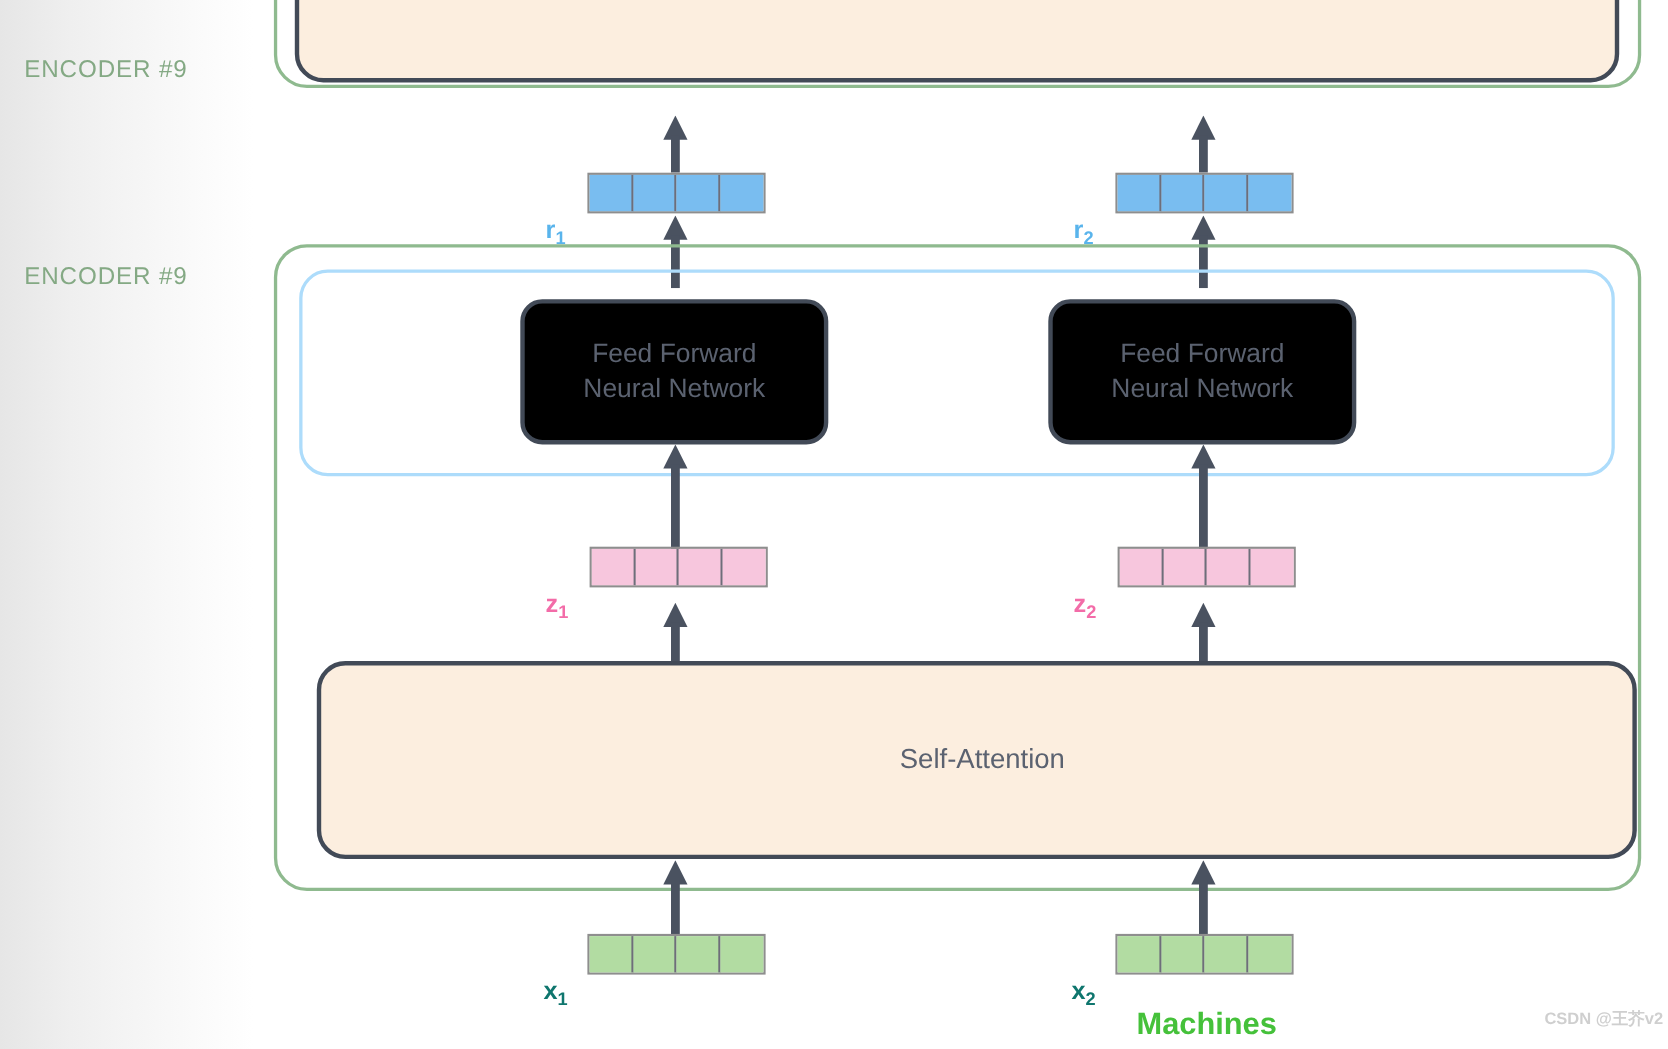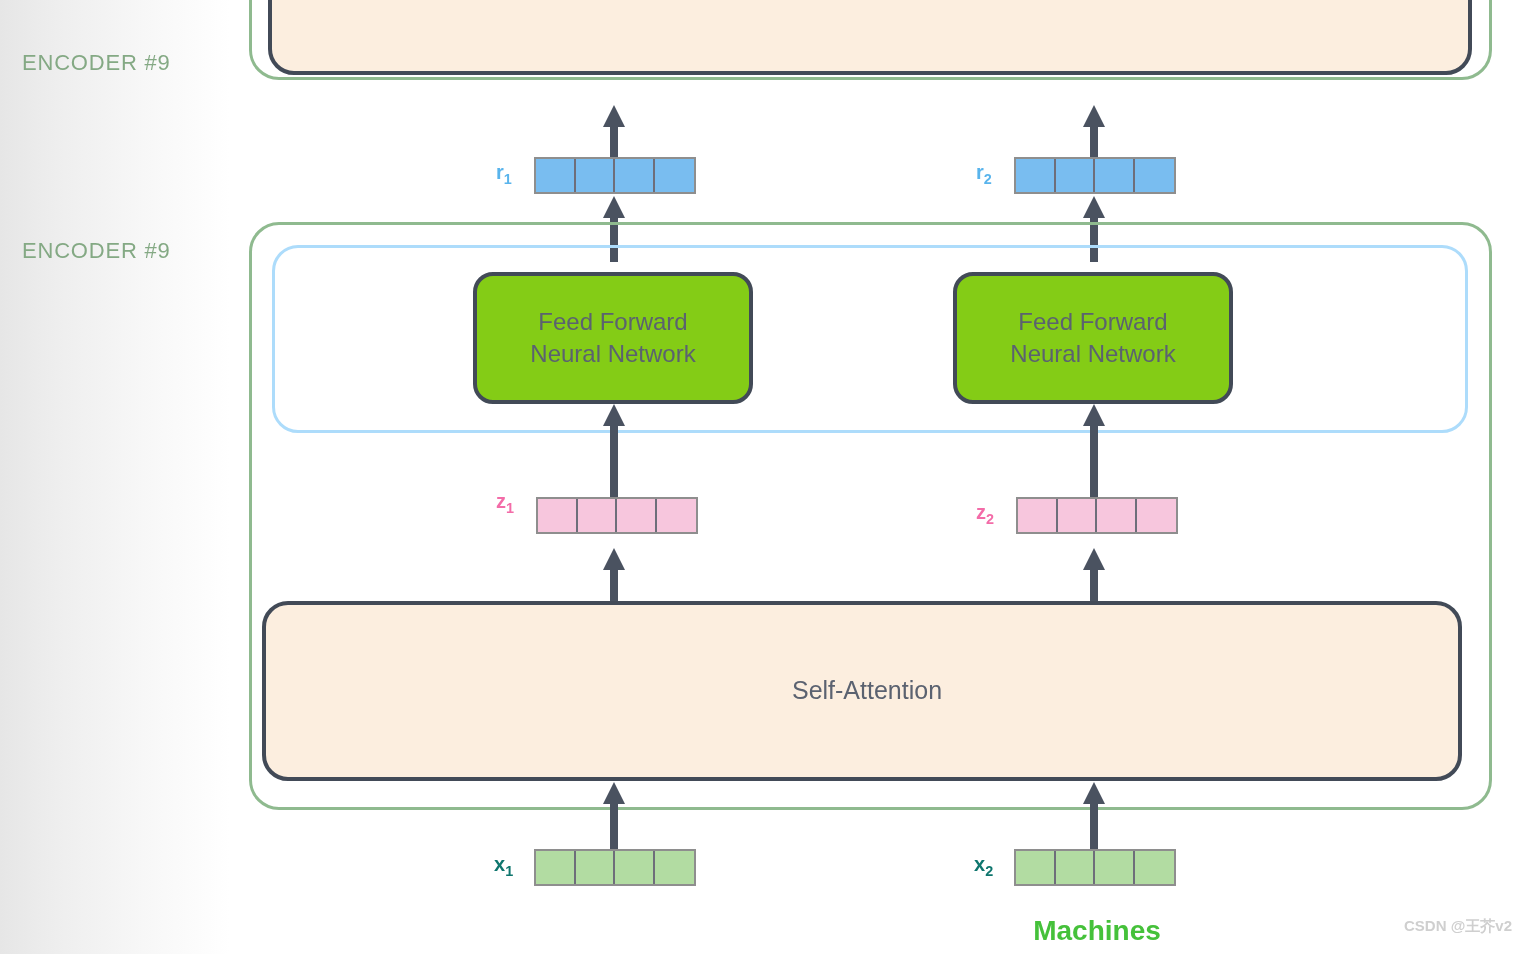--- a/index.html
+++ b/index.html
@@ -55,21 +55,21 @@
     text-align: center;
     color: #5b6270;
     line-height: 1.35;
   }
   .block.self-attn {
     background: #fceedf;
     font-size: 25px;
     border-radius: 26px;
   }
   .block.ffnn {
-    background: #84cc16;
+    background: #000000;
     font-size: 24px;
     border-radius: 20px;
   }
 
   
   .sublayer-box {
     position: absolute;
     box-sizing: border-box;
     border: 3px solid #addcfb;
     border-radius: 26px;
@@ -89,23 +89,24 @@
     box-sizing: border-box;
     border-right: 2px solid #6e6e7a;
   }
   .vector .cell:last-child { border-right: none; }
   .vector.v-blue .cell  { background: #79bdf0; }
   .vector.v-pink .cell  { background: #f7c6dd; }
   .vector.v-green .cell { background: #b2dca2; }
 
   .vec-label {
     position: absolute;
-    font-size: 20px;
+    font-size: 23px;
     font-weight: 700;
     white-space: nowrap;
+    margin-top: 34px;
   }
   .vec-label sub {
     font-size: 0.72em;
     font-weight: 700;
   }
   .lab-blue  { color: #59b4ec; }
   .lab-pink  { color: #f36ca8; }
   .lab-green { color: #0f766e; }
 
   .word {
@@ -222,21 +223,21 @@
       <rect x="9" y="18" width="8" height="110" fill="#4a5260"></rect>
     </svg>
   </div>
 
   <div class="vector v-pink" style="left:536px; top:497px; width:162px; height:37px;">
     <div class="cell"></div>
     <div class="cell"></div>
     <div class="cell"></div>
     <div class="cell"></div>
   </div>
-  <div class="vec-label lab-pink" style="left:496px; top:490px;">
+  <div class="vec-label lab-pink" style="left:496px; top:501px;">
     <span>z</span><sub>1</sub>
   </div>
 
   <div class="vector v-pink" style="left:1016px; top:497px; width:162px; height:37px;">
     <div class="cell"></div>
     <div class="cell"></div>
     <div class="cell"></div>
     <div class="cell"></div>
   </div>
   <div class="vec-label lab-pink" style="left:976px; top:501px;">
@@ -249,21 +250,21 @@
       <rect x="9" y="18" width="8" height="38" fill="#4a5260"></rect>
     </svg>
   </div>
   <div class="arrow" style="left:1081px; top:548px; height:56px;">
     <svg width="26" height="56" viewBox="0 0 26 56">
       <polygon points="13,0 24,22 2,22" fill="#4a5260"></polygon>
       <rect x="9" y="18" width="8" height="38" fill="#4a5260"></rect>
     </svg>
   </div>
 
-  <div class="block self-attn" style="left:262px; top:601px; width:1200px; height:180px;padding-left:10px;">
+  <div class="block self-attn" style="left:288px; top:601px; width:1200px; height:180px;padding-left:10px;">
     <span>Self-Attention</span>
   </div>
 
   <div class="arrow" style="left:601px; top:782px; height:68px;">
     <svg width="26" height="68" viewBox="0 0 26 68">
       <polygon points="13,0 24,22 2,22" fill="#4a5260"></polygon>
       <rect x="9" y="18" width="8" height="50" fill="#4a5260"></rect>
     </svg>
   </div>
   <div class="arrow" style="left:1081px; top:782px; height:68px;">

